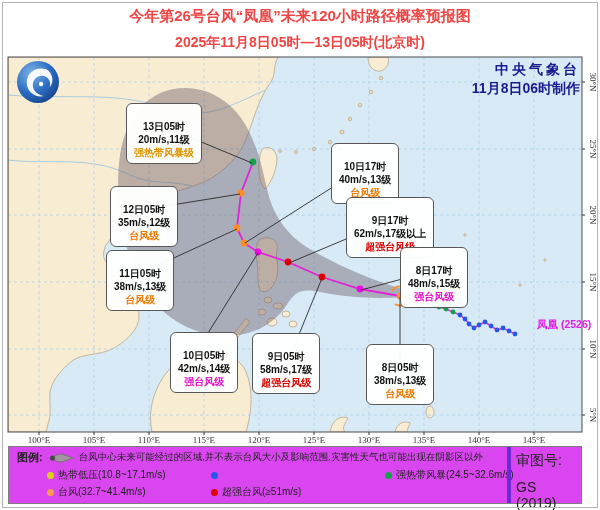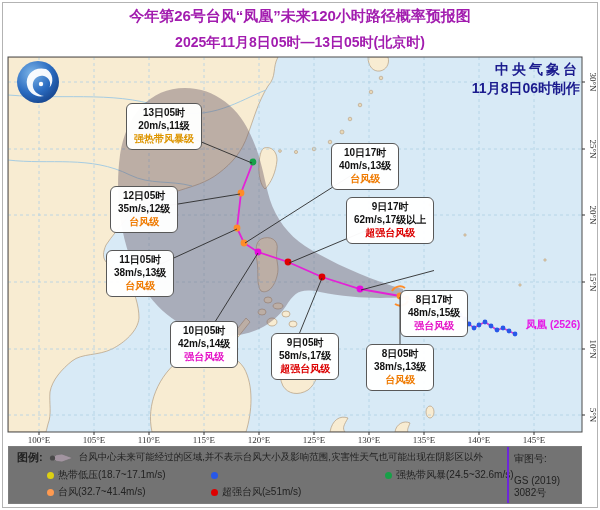--- a/index.html
+++ b/index.html
@@ -2,43 +2,43 @@
 <html><head>
 <meta charset="utf-8">
 <style>
   :root{
     --sea:#d8eaf6; --land:#f8ecd2; --cone:#6a5766; --track:#e322d6; --agency:#1b1b8e;
   }
   html,body{margin:0;padding:0;}
   body{width:600px;height:510px;position:relative;background:#fff;
        font-family:"Liberation Sans","DejaVu Sans",sans-serif;overflow:hidden;}
   .frame{position:absolute;inset:2px;border:1px solid #b3b3b3;pointer-events:none;z-index:5;}
-  .title-block{position:absolute;top:7px;left:0;width:100%;text-align:center;color:#a21caf;z-index:2;}
+  .title-block{position:absolute;top:7px;left:0;width:100%;text-align:center;color:#ef4444;z-index:2;}
   .title-l1{font-size:15px;font-weight:bold;}
   .title-l2{font-size:14px;font-weight:bold;margin-top:8px;}
   #mapsvg{position:absolute;left:0;top:0;z-index:1;}
   .grid{stroke:#afd0e5;stroke-width:0.8;stroke-dasharray:3 3;fill:none;}
   .tickmark{stroke:#333;stroke-width:1;}
   .axis-label{font-family:"Liberation Serif","DejaVu Serif",serif;font-size:9px;fill:#333;}
   .land{fill:var(--land);stroke:#b59c7e;stroke-width:0.7;}
   .river{fill:none;stroke:#a6cce2;stroke-width:1;}
   .map-border{fill:none;stroke:#4a4a4a;stroke-width:1;}
   .callout{position:absolute;background:rgba(255,255,255,0.97);border:1.5px solid #585858;
-           border-radius:6px;padding:2px 7px 3px;text-align:center;font-size:10px;font-weight:bold;
+           border-radius:6px;padding:16px 7px 3px;text-align:center;font-size:10px;font-weight:bold;
            line-height:1.32;white-space:nowrap;z-index:3;color:#111;}
   .callout span{display:block;}
   .logo{position:absolute;left:16px;top:60px;width:44px;height:44px;z-index:2;}
   .agency{position:absolute;right:20px;top:61px;text-align:right;z-index:2;color:var(--agency);font-weight:bold;}
   .agency-name{font-size:14px;letter-spacing:3px;}
   .agency-issued{font-size:14px;margin-top:1px;}
   .storm-name{position:absolute;font-size:10.5px;font-weight:bold;color:#e61ae6;z-index:2;}
   .legend{position:absolute;left:8px;top:446px;width:574px;height:58px;border:1px solid #7d7d7d;
-          background:#737373;z-index:4;box-sizing:border-box;display:flex;}
+          background:#d946ef;z-index:4;box-sizing:border-box;display:flex;}
   .legend-left{width:498px;padding:3px 4px 2px 8px;box-sizing:border-box;}
-  .legend-right{flex:1;border-left:2px solid #6d28d9;padding:5px 2px 2px 5px;font-size:10px;color:#222;}
+  .legend-right{flex:1;border-left:4px solid #6d28d9;padding:5px 2px 2px 5px;font-size:14px;color:#222;}
   .legend-row1{display:flex;align-items:center;font-size:9.5px;color:#222;}
   .legend-title{font-weight:bold;font-size:11px;margin-right:5px;}
   .cone-icon{margin-right:5px;flex:none;}
   .legend-grid{display:grid;grid-template-columns:158px 168px auto;margin-left:30px;margin-top:3px;
                row-gap:3px;column-gap:6px;font-size:10px;color:#222;}
   .legend-item{display:flex;align-items:center;gap:4px;white-space:nowrap;}
   .dot{width:7px;height:7px;border-radius:50%;flex:none;}
   .review-no{margin-top:9px;}
 </style>
 </head>
@@ -212,84 +212,84 @@
   </defs>
   <path fill="#ffffff" opacity="0.95" d="M 30 9 C 18 6 9 15 11 25 C 12.5 33 20 38 28 36 C 21 35 16.5 30 16.8 24.5 C 17.2 18.5 22.5 14.5 28 16 C 33 17.5 35.5 22.5 33.5 27.5 C 38 23 37.5 13 30 9 Z"></path>
   <circle cx="25" cy="24" r="2.2" fill="#ffffff"></circle>
 </svg>
 
 <div class="agency">
   <div class="agency-name">中央气象台</div>
   <div class="agency-issued">11月8日06时制作</div>
 </div>
 
-<div class="storm-name" id="storm-name" style="left: 526px; top: 318px;">凤凰 (2526)</div>
+<div class="storm-name" id="storm-name" style="left: 537px; top: 318px;">凤凰 (2526)</div>
 
 <div id="overlay">
     <div class="callout" style="left: 126px; top: 103px;">
       <span>13日05时</span>
       <span>20m/s,11级</span>
       <span style="color: rgb(221, 149, 0);">强热带风暴级</span>
     </div>
     <div class="callout" style="left: 110px; top: 186px;">
       <span>12日05时</span>
       <span>35m/s,12级</span>
       <span style="color: rgb(239, 122, 0);">台风级</span>
     </div>
     <div class="callout" style="left: 106px; top: 250px;">
       <span>11日05时</span>
       <span>38m/s,13级</span>
       <span style="color: rgb(239, 122, 0);">台风级</span>
     </div>
-    <div class="callout" style="left: 170px; top: 321px;">
+    <div class="callout" style="left: 170px; top: 332px;">
       <span>10日05时</span>
       <span>42m/s,14级</span>
       <span style="color: rgb(229, 21, 200);">强台风级</span>
     </div>
-    <div class="callout" style="left: 271px; top: 333px;">
+    <div class="callout" style="left: 252px; top: 333px;">
       <span>9日05时</span>
       <span>58m/s,17级</span>
       <span style="color: rgb(220, 0, 0);">超强台风级</span>
     </div>
     <div class="callout" style="left: 366px; top: 344px;">
       <span>8日05时</span>
       <span>38m/s,13级</span>
       <span style="color: rgb(239, 122, 0);">台风级</span>
     </div>
     <div class="callout" style="left: 331px; top: 143px;">
       <span>10日17时</span>
       <span>40m/s,13级</span>
       <span style="color: rgb(239, 122, 0);">台风级</span>
     </div>
     <div class="callout" style="left: 346px; top: 197px;">
       <span>9日17时</span>
       <span>62m/s,17级以上</span>
       <span style="color: rgb(220, 0, 0);">超强台风级</span>
     </div>
-    <div class="callout" style="left: 400px; top: 247px; margin-top: 43px;">
+    <div class="callout" style="left: 400px; top: 247px;">
       <span>8日17时</span>
       <span>48m/s,15级</span>
       <span style="color: rgb(229, 21, 200);">强台风级</span>
     </div>
   </div>
 
 <div class="legend">
   <div class="legend-left">
     <div class="legend-row1">
       <span class="legend-title">图例:</span>
       <svg class="cone-icon" width="26" height="12" viewBox="0 0 26 12">
         <path d="M 4 6 Q 8 1.5 14 2 L 25 6 L 14 10 Q 8 10.5 4 6 Z" fill="#a294a0" stroke="#6f6f6f" stroke-width="0.8"></path>
         <circle cx="4.5" cy="6" r="2.6" fill="#4a4a4a"></circle>
       </svg>
       <span>台风中心未来可能经过的区域,并不表示台风大小及影响范围,灾害性天气也可能出现在阴影区以外</span>
     </div>
     <div class="legend-grid" id="legend-grid">
         <div class="legend-item">
           <span class="dot" style="background: rgb(221, 208, 18);"></span>
-          <span>热带低压(18.7~17.1m/s)</span>
+          <span>热带低压(10.8~17.1m/s)</span>
         </div>
         <div class="legend-item">
           <span class="dot" style="background: rgb(40, 88, 232);"></span>
         </div>
         <div class="legend-item">
           <span class="dot" style="background: rgb(24, 160, 72);"></span>
           <span>强热带风暴(24.5~32.6m/s)</span>
         </div>
         <div class="legend-item">
           <span class="dot" style="background: rgb(255, 154, 80);"></span>

